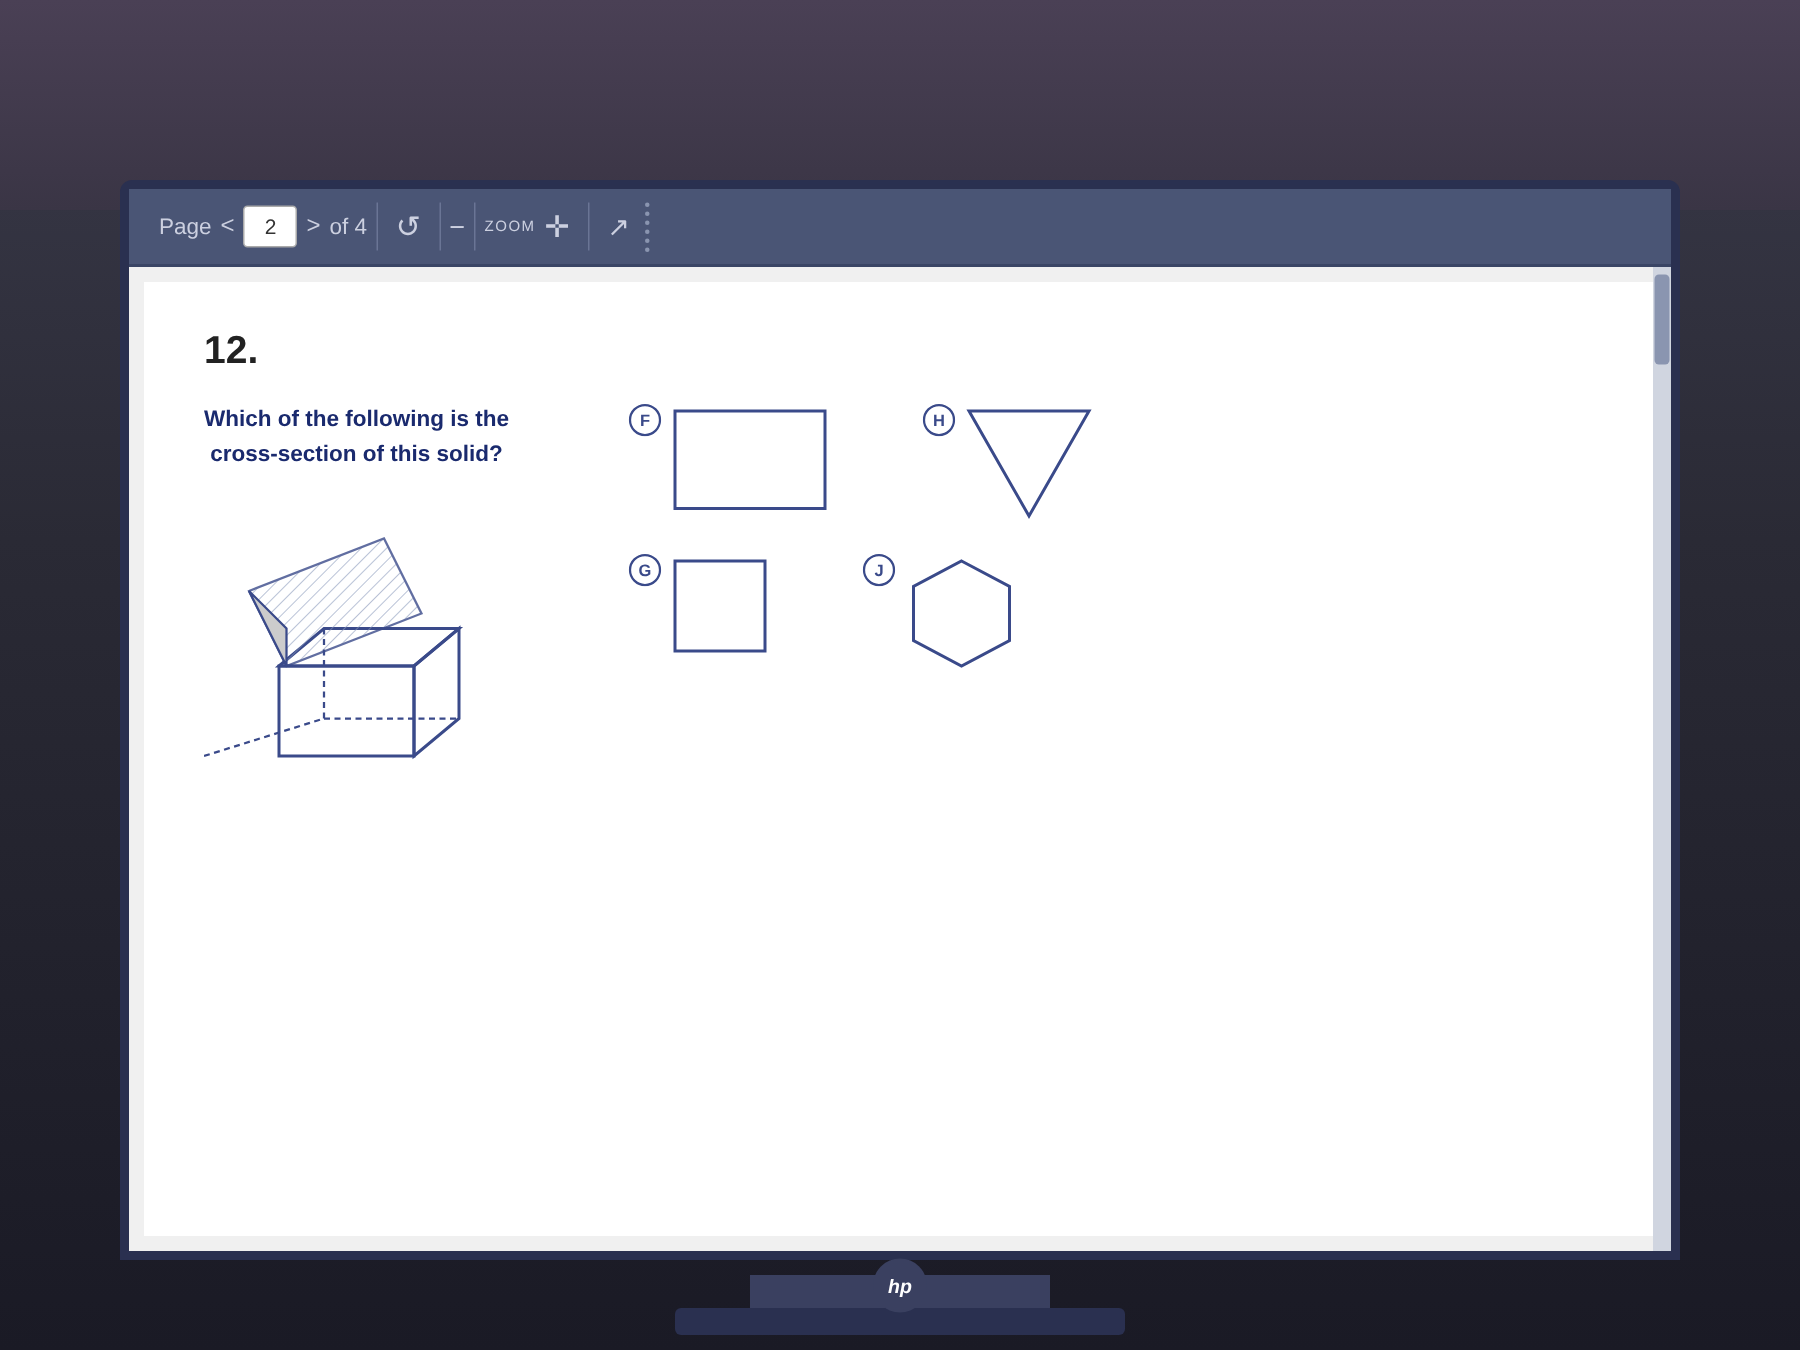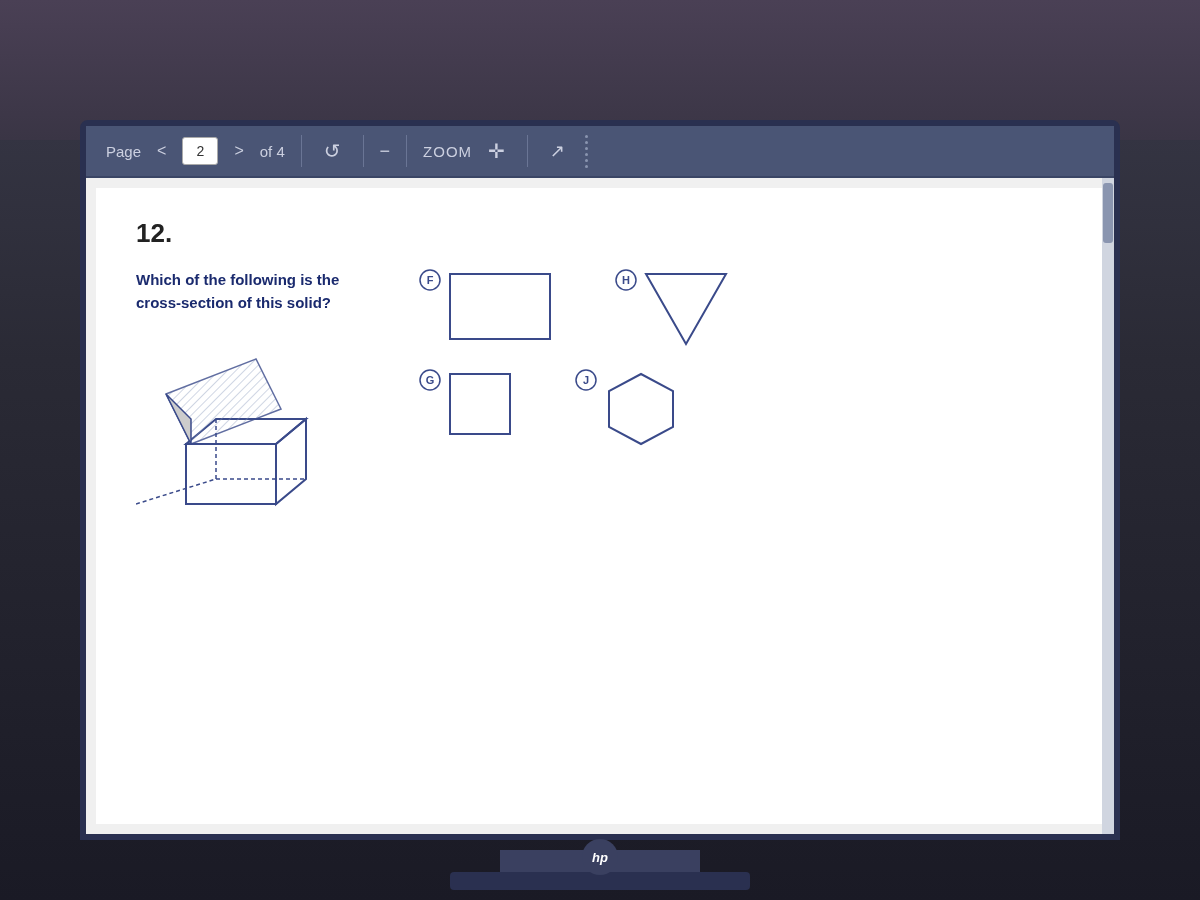--- a/index.html
+++ b/index.html
@@ -44,21 +44,20 @@
       flex-direction: column;
     }
 
     
     .toolbar {
       height: 52px;
       background: #4a5575;
       display: flex;
       align-items: center;
       padding: 0 20px;
-      gap: 10px;
       border-bottom: 2px solid #3a4565;
       flex-shrink: 0;
     }
 
     .toolbar-label {
       color: #ccd0e0;
       font-size: 15px;
       font-weight: normal;
     }
 
@@ -88,21 +87,21 @@
 
     .toolbar-separator {
       width: 1px;
       height: 32px;
       background: #6a7595;
       margin: 0 6px;
     }
 
     .toolbar-zoom-label {
       color: #ccd0e0;
-      font-size: 15px;
+      font-size: 10px;
       letter-spacing: 1px;
     }
 
     
     .content-area {
       flex: 1;
       background: #f0f0f0;
       overflow: hidden;
       position: relative;
     }
@@ -125,20 +124,21 @@
     }
 
     .question-row {
       display: flex;
       align-items: flex-start;
       gap: 40px;
     }
 
     .question-text-area {
       flex: 0 0 auto;
+      text-align: center;
     }
 
     .question-text {
       font-size: 15px;
       color: #1a2a6e;
       font-weight: bold;
       line-height: 1.5;
       margin-bottom: 20px;
     }
 

